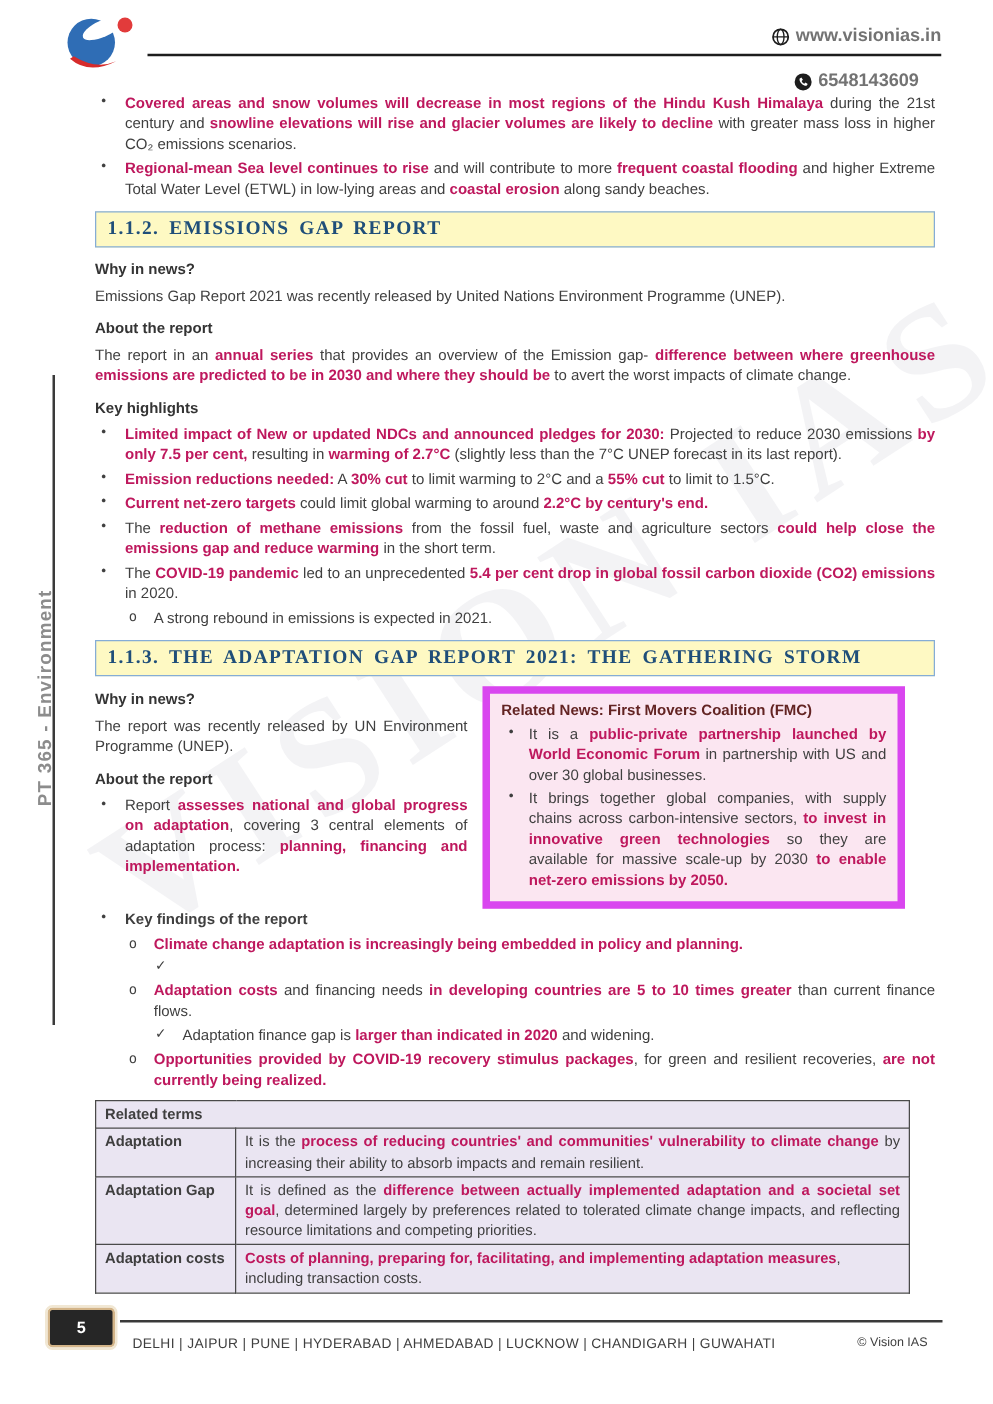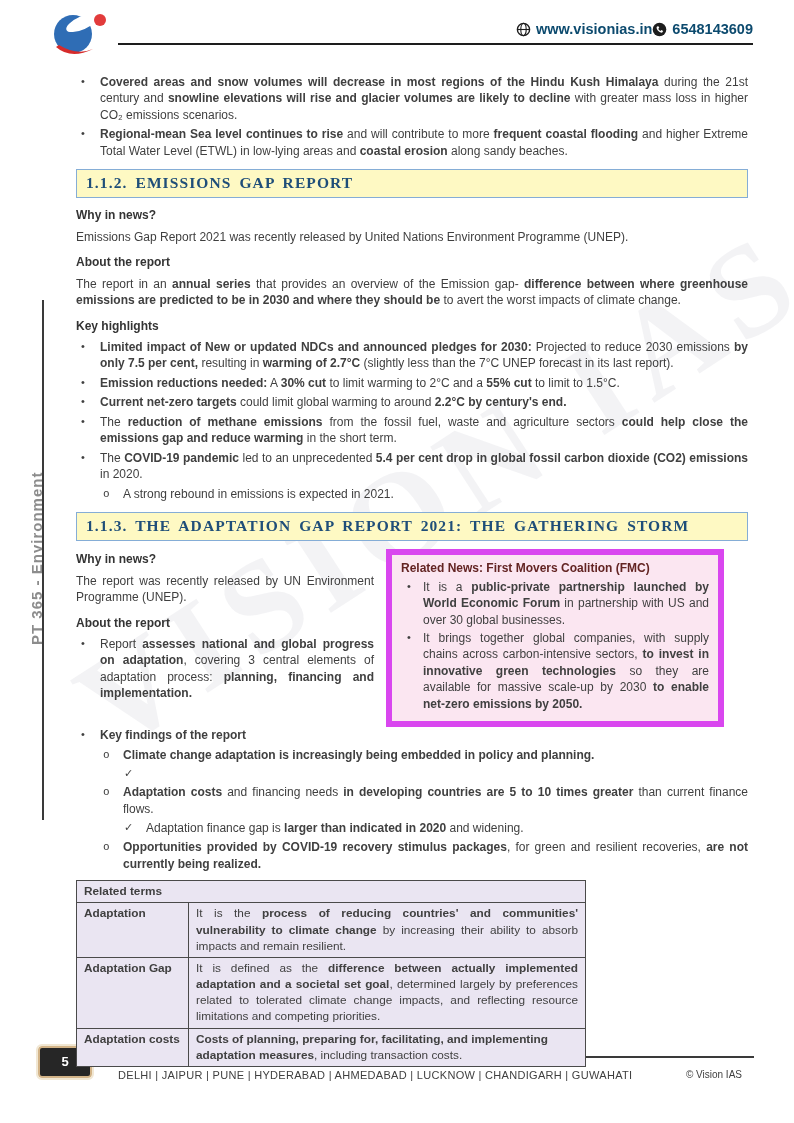--- a/index.html
+++ b/index.html
@@ -5,22 +5,22 @@
   * { margin:0; padding:0; box-sizing:border-box; }
   html,body { background:#fff; }
   .page {
     position:relative; width:794px; height:1123px; margin:0 auto;
     background:#ffffff; overflow:hidden;
     font-family:"Liberation Sans","DejaVu Sans",sans-serif;
     color:#3f3f3f; font-size:12px; line-height:1.37;
   }
   
   .hdr-logo { position:absolute; left:44px; top:8px; }
-  .hdr-right { position:absolute; right:41px; top:20px; display:flex; align-items:center; gap:0;
-    font-size:14.5px; font-weight:bold; color:#0c4a6e; }
+  .hdr-right { position:absolute; right:41px; top:20px; display:flex; align-items:center; gap:16px;
+    font-size:14.5px; font-weight:bold; color:#737373;flex-direction:column; }
   .hdr-item { display:flex; align-items:center; gap:5px; }
   .hdr-rule { position:absolute; left:118px; right:41px; top:43px; height:2px; background:#1d1d1d; }
   
   .side-rule { position:absolute; left:42px; top:300px; width:2px; height:520px; background:#3a3a3a; }
   .side-text { position:absolute; left:-78px; top:548px; width:230px; text-align:center;
     transform:rotate(-90deg); font-size:15px; font-weight:bold; color:#8c8c8c; letter-spacing:1px;
     white-space:nowrap; }
   
   .watermark { position:absolute; left:30px; top:420px; width:760px; text-align:center;
     transform:rotate(-33deg); transform-origin:center;
@@ -42,32 +42,32 @@
   .l3 { padding-left:48px; } .l3 .mk { width:22px; font-size:11px; }
   .bold-lead .tx { font-weight:bold; }
   
   .twocol { display:flex; gap:12px; align-items:flex-start; margin-top:2px; }
   .leftcol { width:298px; }
   .pink { width:338px; border:6px solid #d946ef; background:#fbe6f1; padding:5px 9px 7px; }
   .pink .ttl { font-weight:bold; color:#632423; margin-bottom:2px; }
   .pink .li { margin-bottom:2px; }
   .pink .l1 { padding-left:2px; } .pink .l1 .mk { width:20px; text-align:left; padding-left:4px; }
   
-  table.terms { border-collapse:collapse; width:510px; margin-top:8px; font-size:11.8px; }
+  table.terms { border-collapse:collapse; width:652px; margin-top:8px; font-size:11.8px; }
   table.terms td { border:1px solid #4a4a4a; background:#eae5f2; padding:2px 7px 3px; vertical-align:top; }
   table.terms td.th { font-weight:bold; }
   table.terms td.term { width:112px; font-weight:bold; }
   
   .pgbox { position:absolute; left:38px; top:1046px; width:54px; height:32px; background:#262626;
     border:2px solid #d3b488; outline:2px solid #f1e7d3; border-radius:4px;
     color:#fff; font-weight:bold; font-size:13px; display:flex; align-items:center; justify-content:center; }
   .ftr-rule { position:absolute; left:96px; right:40px; top:1056px; height:2px; background:#3a3a3a; }
-  .ftr-cities { position:absolute; left:118px; top:1068px; font-size:11px; color:#3f3f3f; letter-spacing:0.3px; }
+  .ftr-cities { position:absolute; left:106px; top:1068px; font-size:11px; color:#3f3f3f; letter-spacing:0.3px; }
   .ftr-copy { position:absolute; right:52px; top:1068px; font-size:10px; color:#3f3f3f; }
-  b { color:#404040; }
+  b { color:#be185d; }
 </style>
 </head>
 <body>
 
 <div class="page">
 
   <div class="watermark">VISION IAS</div>
 
   <div class="hdr-logo">
     <svg width="90" height="50" viewBox="0 0 90 50">

